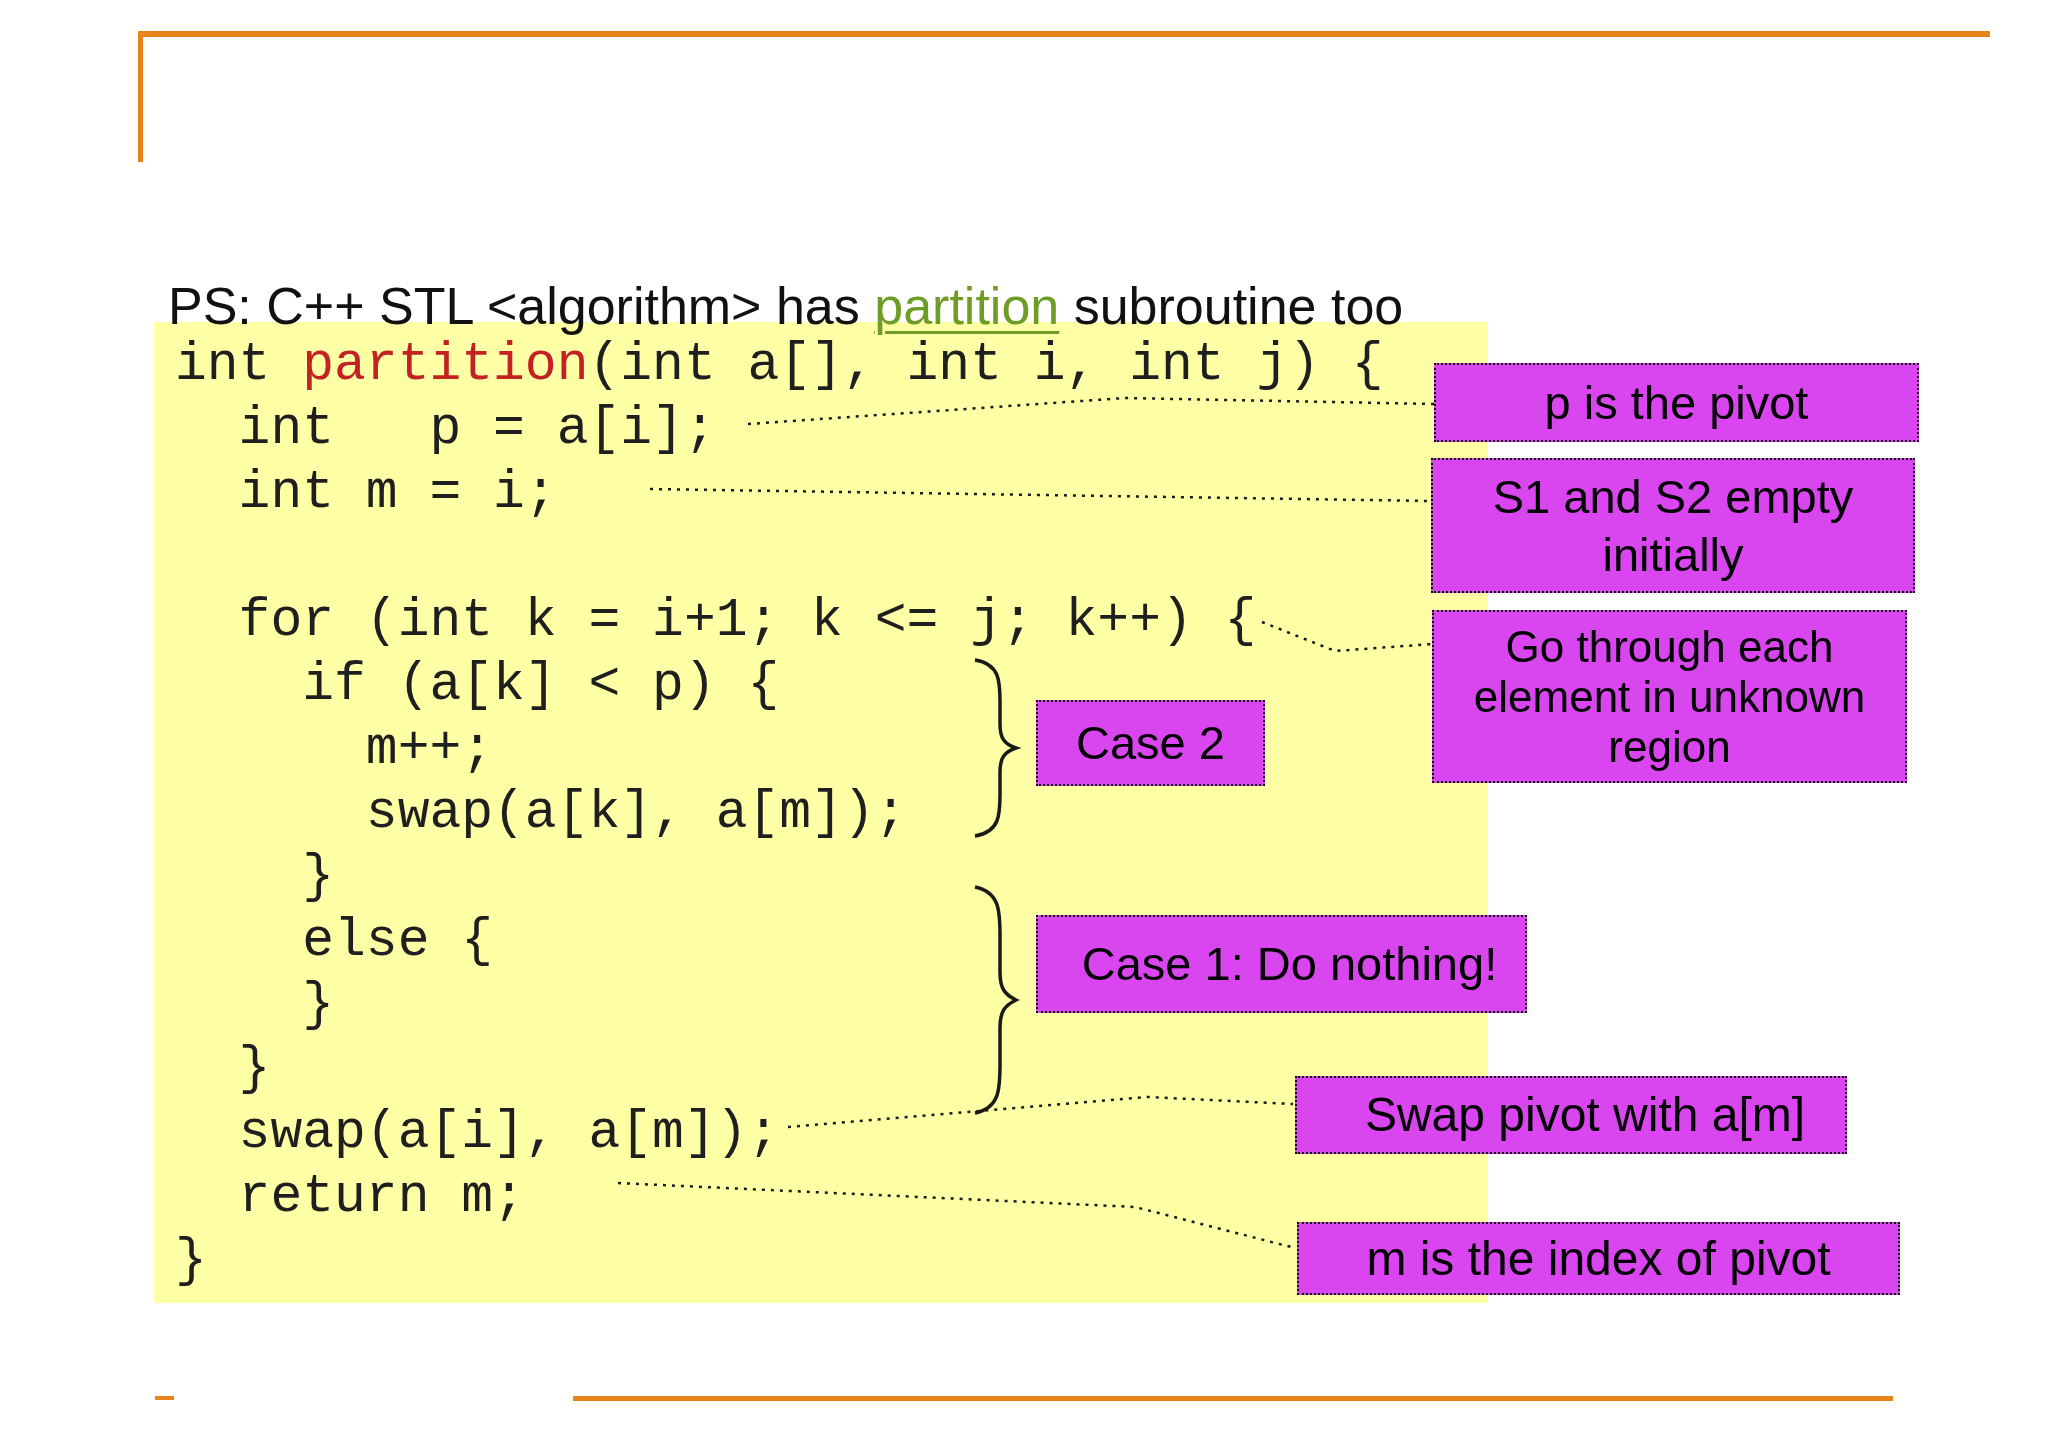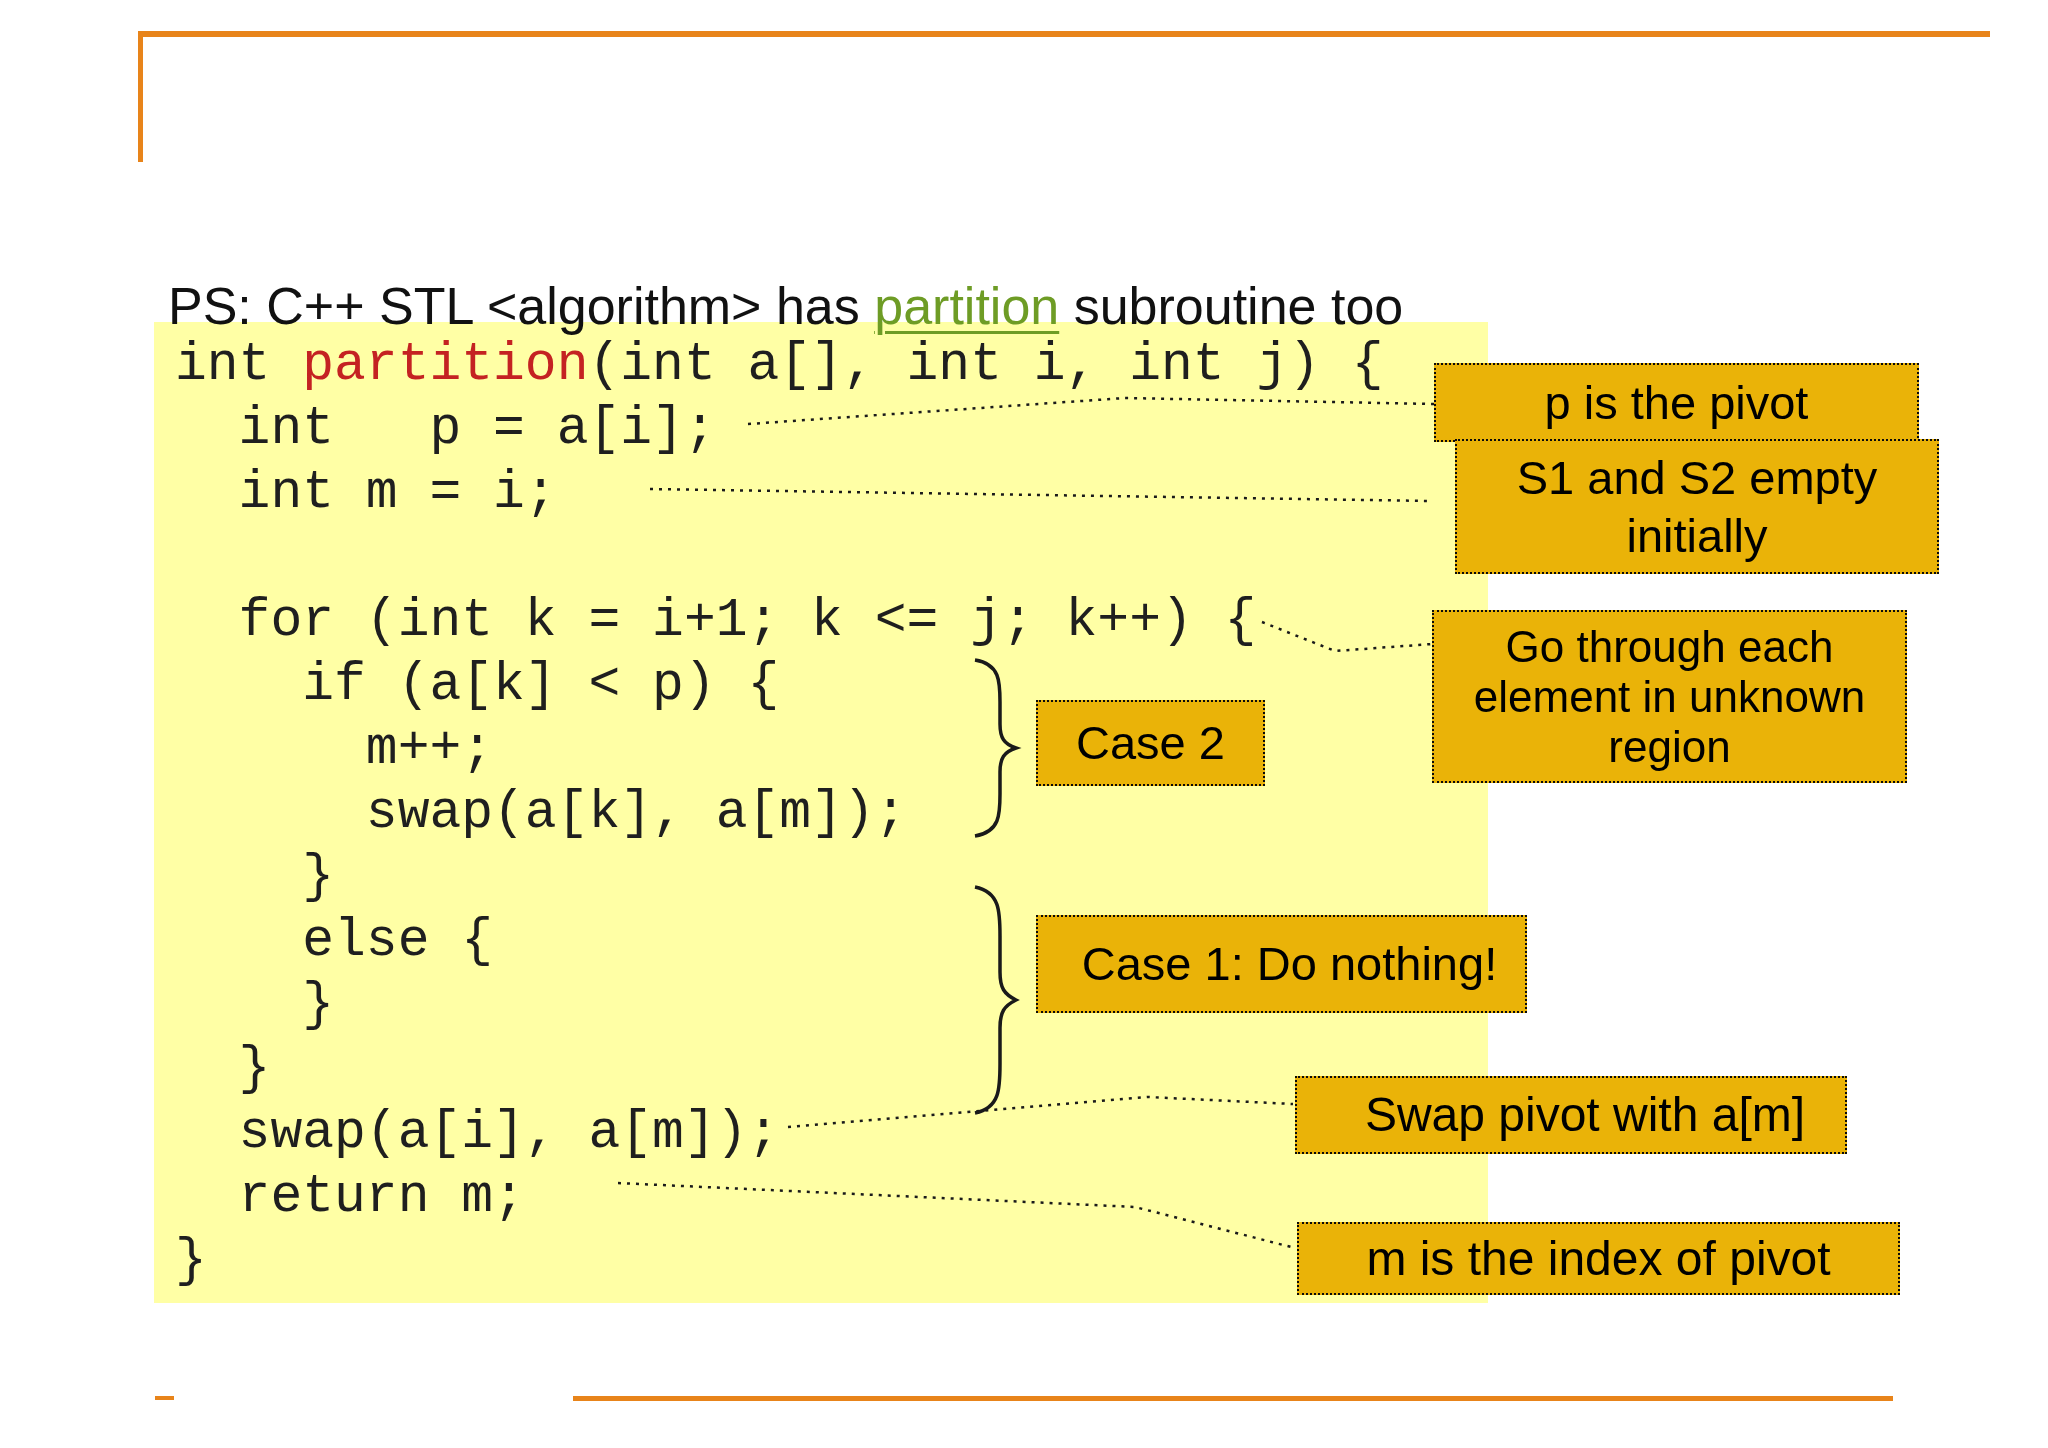--- a/index.html
+++ b/index.html
@@ -42,27 +42,27 @@
     white-space:pre;
   }
   #code .kw{color:#C42222;}
   
   #overlay{left:0;top:0;z-index:2;pointer-events:none;}
   #overlay path{fill:none;stroke:#1a1a1a;}
   #overlay .conn{stroke-width:2.5px;stroke-dasharray:3 6;}
   #overlay .brace{stroke-width:3.5px;}
   
   .callout{
-    background:#eab308;border:2px dotted #0a0a0a;z-index:3;
+    background:#d946ef;border:2px dotted #0a0a0a;z-index:3;
     display:flex;flex-direction:column;align-items:center;justify-content:center;
     font-size:47px;color:#000;text-align:left;line-height:58px;
     box-sizing:border-box;
   }
   #box-pivot   {left:1434px;top:363px;width:485px;height:79px;}
-  #box-s1s2    {left:1431px;top:439px;width:484px;height:135px;margin-left:24px;}
+  #box-s1s2    {left:1431px;top:458px;width:484px;height:135px;}
   #box-gothrough{left:1432px;top:610px;width:475px;height:173px;font-size:44px;line-height:50px;}
   #box-case2   {left:1036px;top:700px;width:229px;height:86px;}
   #box-case1   {left:1036px;top:915px;width:491px;height:98px;padding-left:16px;}
   #box-swap    {left:1295px;top:1076px;width:552px;height:78px;font-size:48px;padding-left:28px;}
   #box-mindex  {left:1297px;top:1222px;width:603px;height:73px;font-size:48px;}
 </style>
 </head>
 <body>
 
 <div id="slide">

